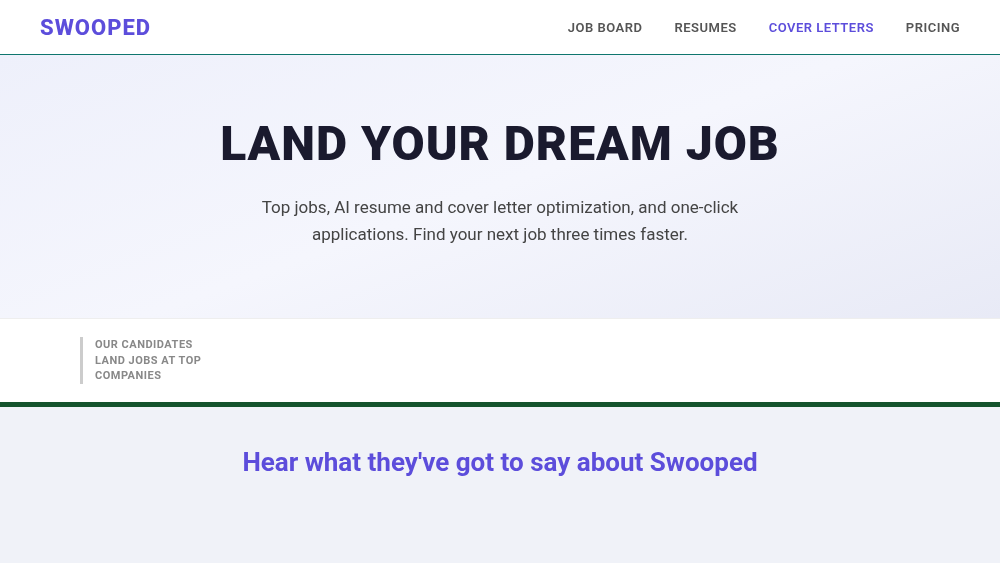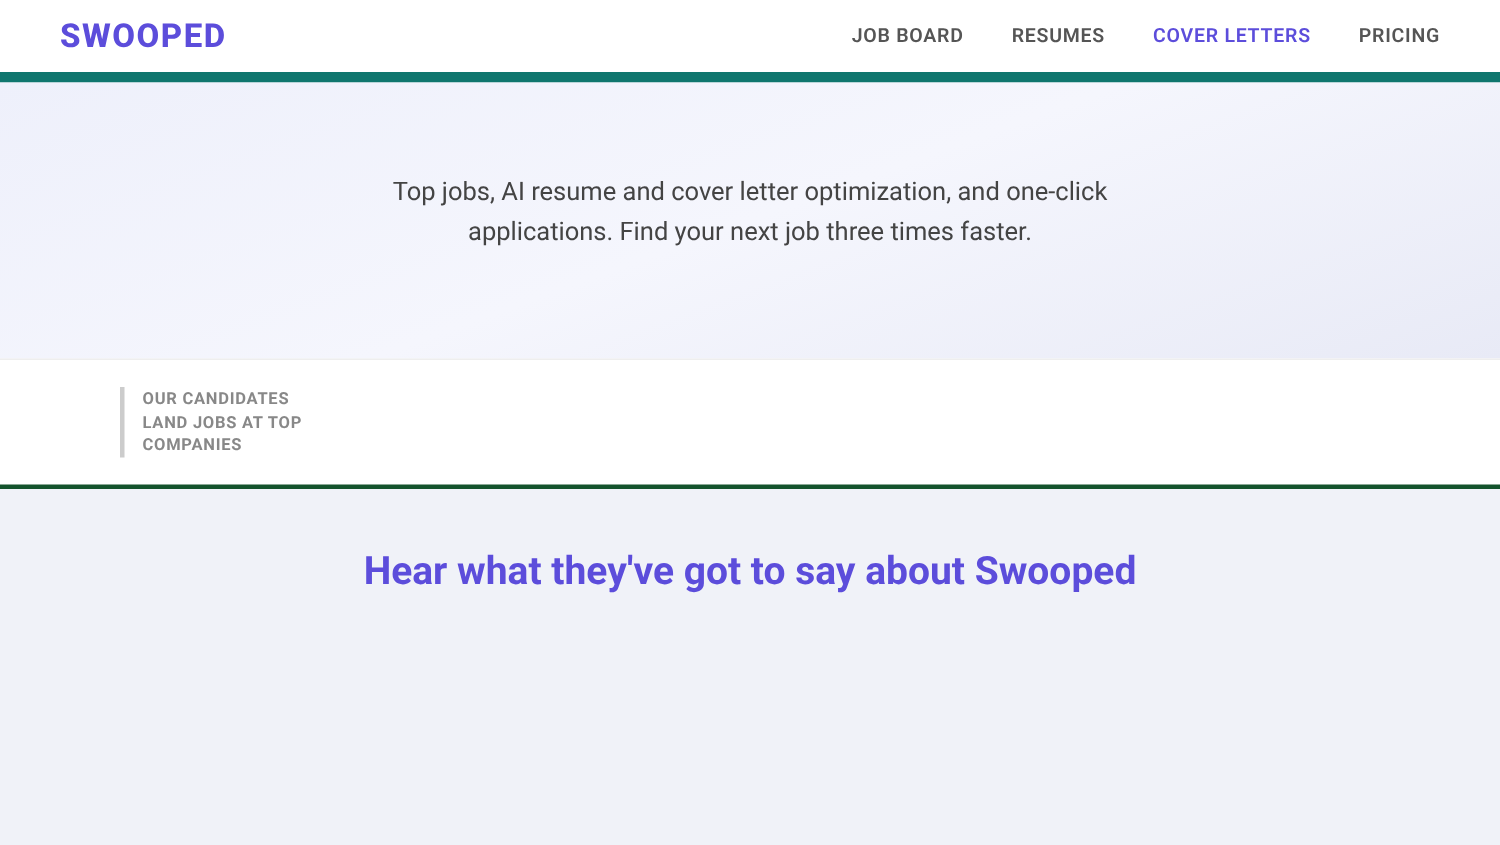--- a/index.html
+++ b/index.html
@@ -13,21 +13,21 @@
     }
 
     
     nav {
       background: #fff;
       display: flex;
       align-items: center;
       justify-content: space-between;
       padding: 16px 40px;
       height: 55px;
-      border-bottom: 7px solid #0f766e;
+      border-bottom: 1px solid #0f766e;
     }
     .nav-logo {
       font-size: 22px;
       font-weight: 800;
       color: #5c4ddb;
       letter-spacing: 1px;
     }
     .nav-links {
       display: flex;
       align-items: center;
@@ -88,21 +88,21 @@
     }
 
     
     .companies-bar {
       background: #fff;
       display: flex;
       align-items: center;
       padding: 18px 80px;
       gap: 40px;
       border-top: 1px solid #eee;
-      border-bottom: 3px solid #14532d;
+      border-bottom: 5px solid #14532d;
     }
     .companies-label {
       font-size: 11px;
       font-weight: 700;
       color: #888;
       text-transform: uppercase;
       letter-spacing: 0.5px;
       line-height: 1.4;
       border-left: 3px solid #ccc;
       padding-left: 12px;
@@ -165,20 +165,21 @@
   <span class="nav-logo">SWOOPED</span>
   <div class="nav-links">
     <a class="nav-link">JOB BOARD</a>
     <a class="nav-link">RESUMES</a>
     <a class="nav-link active">COVER LETTERS</a>
     <a class="nav-link">PRICING</a>
   </div>
 </nav>
 
 <section class="hero">
+  <h1 class="hero-title">LAND YOUR DREAM JOB</h1>
   <p class="hero-subtitle">Top jobs, AI resume and cover letter optimization, and one-click applications. Find your next job three times faster.</p>
 </section>
 
 <div class="companies-bar">
   <div class="companies-label">OUR CANDIDATES LAND JOBS AT TOP COMPANIES</div>
 </div>
 
 <section class="testimonials-section">
   <h2 class="testimonials-heading">Hear what they've got to say about Swooped</h2>
 

